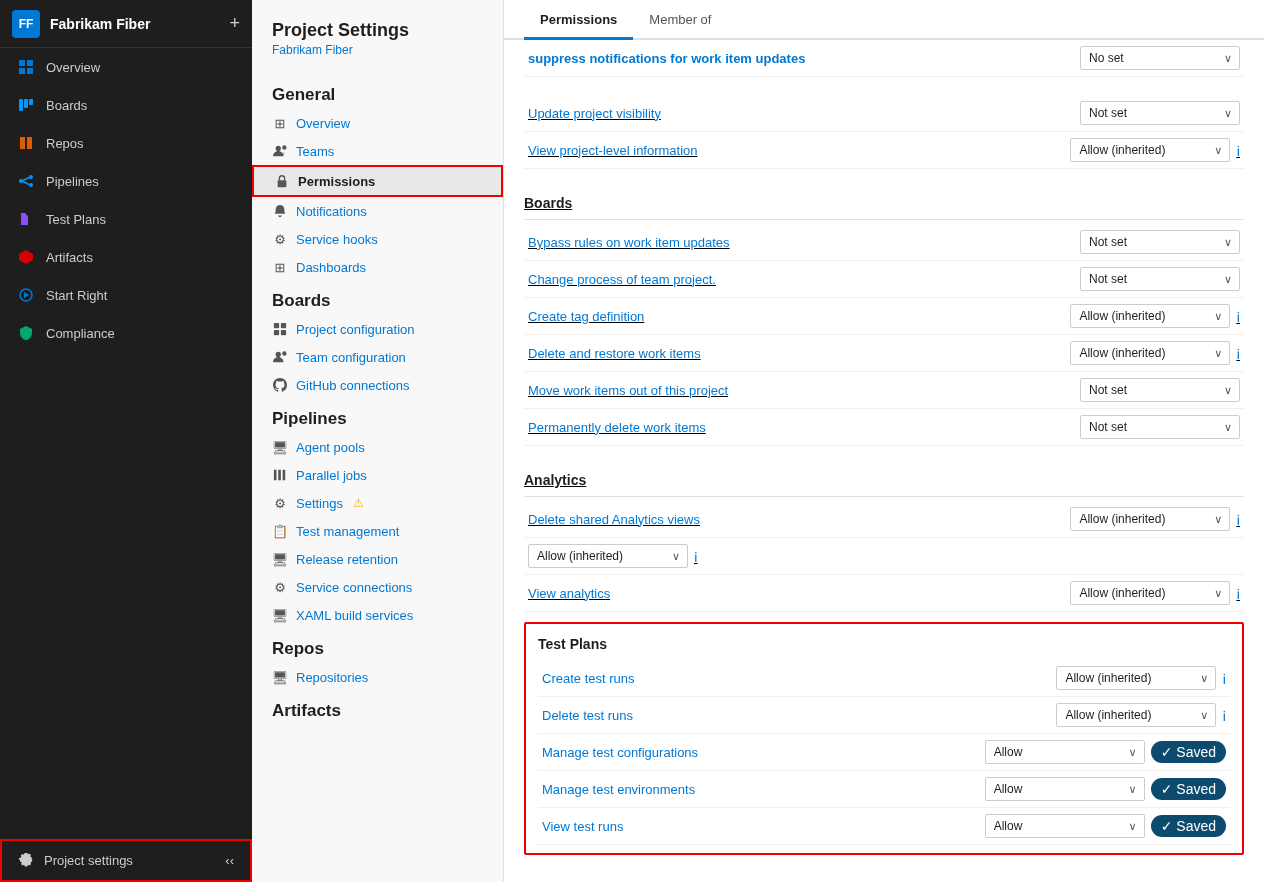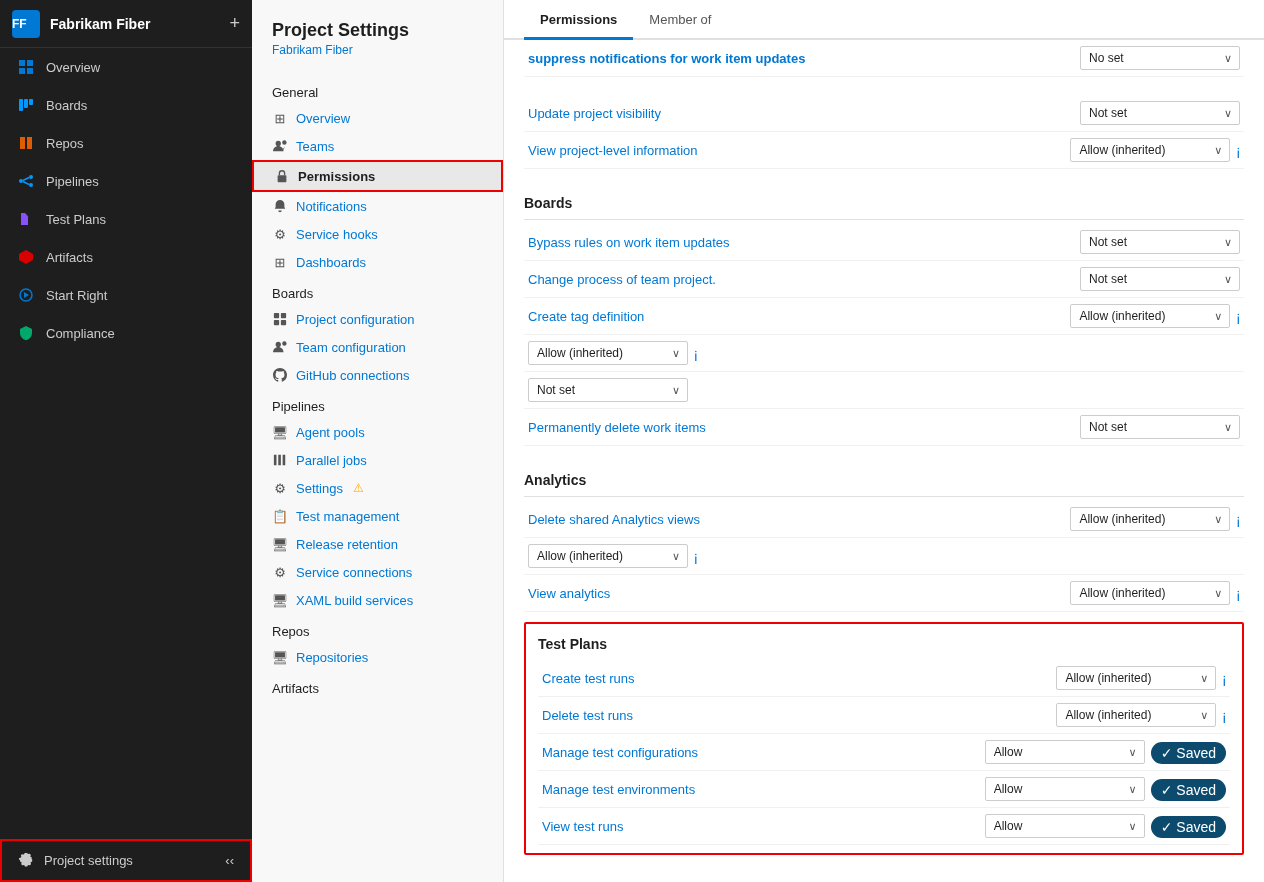--- a/index.html
+++ b/index.html
@@ -20,21 +20,21 @@
       align-items: center;
       padding: 8px 12px;
       background: #1e1e1e;
       border-bottom: 1px solid #333;
       min-height: 48px;
     }
     .sidebar-logo {
       width: 28px; height: 28px;
       background: #0078d4;
       border-radius: 4px;
-      display: flex; align-items: center; justify-content: flex-start;
+      display: flex; align-items: center; justify-content: center;
       color: #fff; font-weight: bold; font-size: 12px;
       margin-right: 10px; flex-shrink: 0;
     }
     .sidebar-title {
       color: #fff; font-size: 14px; font-weight: 600; flex: 1;
     }
     .sidebar-add-btn {
       color: #ccc; font-size: 18px; cursor: pointer; background: none; border: none;
     }
     .sidebar-nav {
@@ -92,21 +92,21 @@
     .middle-panel-subtitle {
       color: #0078d4; font-size: 12px; margin-top: 2px;
     }
     .middle-panel-content {
       flex: 1;
       overflow-y: auto;
       padding: 8px 0;
       position: relative;
     }
     .section-label {
-      font-weight: 400; font-size: 13px; color: #1e1e1e;
+      font-weight: 700; font-size: 17px; color: #1e1e1e;
       padding: 10px 20px 4px;
     }
     .menu-item {
       display: flex; align-items: center;
       padding: 6px 20px;
       color: #0078d4;
       cursor: pointer;
       gap: 8px;
       font-size: 13px;
     }
@@ -148,38 +148,38 @@
       font-weight: 600;
       border-bottom: 3px solid #0078d4;
     }
     .main-scroll {
       flex: 1;
       overflow-y: auto;
       padding: 0 20px 20px;
     }
 
     
-    .perm-section { margin-top: 18px; }
+    .perm-section { margin-top: 18px; text-decoration: underline; }
     .perm-section-title {
       font-weight: 700; font-size: 14px; color: #1e1e1e;
       padding: 8px 0;
       border-bottom: 1px solid #e0e0e0;
       margin-bottom: 4px;
     }
     .perm-row {
       display: flex; align-items: center;
       padding: 6px 4px;
       border-bottom: 1px solid #f0f0f0;
       gap: 10px;
     }
     .perm-label {
       flex: 1; color: #0078d4; font-size: 13px;
     }
     .perm-select-wrap {
-      display: flex; align-items: flex-end; gap: 6px;
+      display: flex; align-items: center; gap: 6px;
     }
     .perm-select {
       border: 1px solid #ccc;
       border-radius: 2px;
       padding: 4px 28px 4px 8px;
       font-size: 12px;
       color: #1e1e1e;
       background: #fff;
       appearance: none;
       min-width: 160px;
@@ -515,26 +515,28 @@
           </div>
       </div>
       <div class="perm-row">
         <span class="perm-label">Create tag definition</span>
         <div class="perm-select-wrap">
             <div class="select-wrapper"><select class="perm-select"><option>Allow (inherited)</option><option>Not set</option><option>Allow</option><option>Deny</option></select></div>
             <span class="info-icon">ℹ</span>
           </div>
       </div>
       <div class="perm-row">
+        <span class="perm-label">Delete and restore work items</span>
         <div class="perm-select-wrap">
             <div class="select-wrapper"><select class="perm-select"><option>Allow (inherited)</option><option>Not set</option><option>Allow</option><option>Deny</option></select></div>
             <span class="info-icon">ℹ</span>
           </div>
       </div>
       <div class="perm-row">
+        <span class="perm-label">Move work items out of this project</span>
         <div class="perm-select-wrap">
             <div class="select-wrapper"><select class="perm-select"><option>Not set</option><option>Allow</option><option>Allow (inherited)</option><option>Deny</option></select></div>
           </div>
       </div>
       <div class="perm-row">
         <span class="perm-label">Permanently delete work items</span>
         <div class="perm-select-wrap">
             <div class="select-wrapper"><select class="perm-select"><option>Not set</option><option>Allow</option><option>Allow (inherited)</option><option>Deny</option></select></div>
           </div>
       </div>

